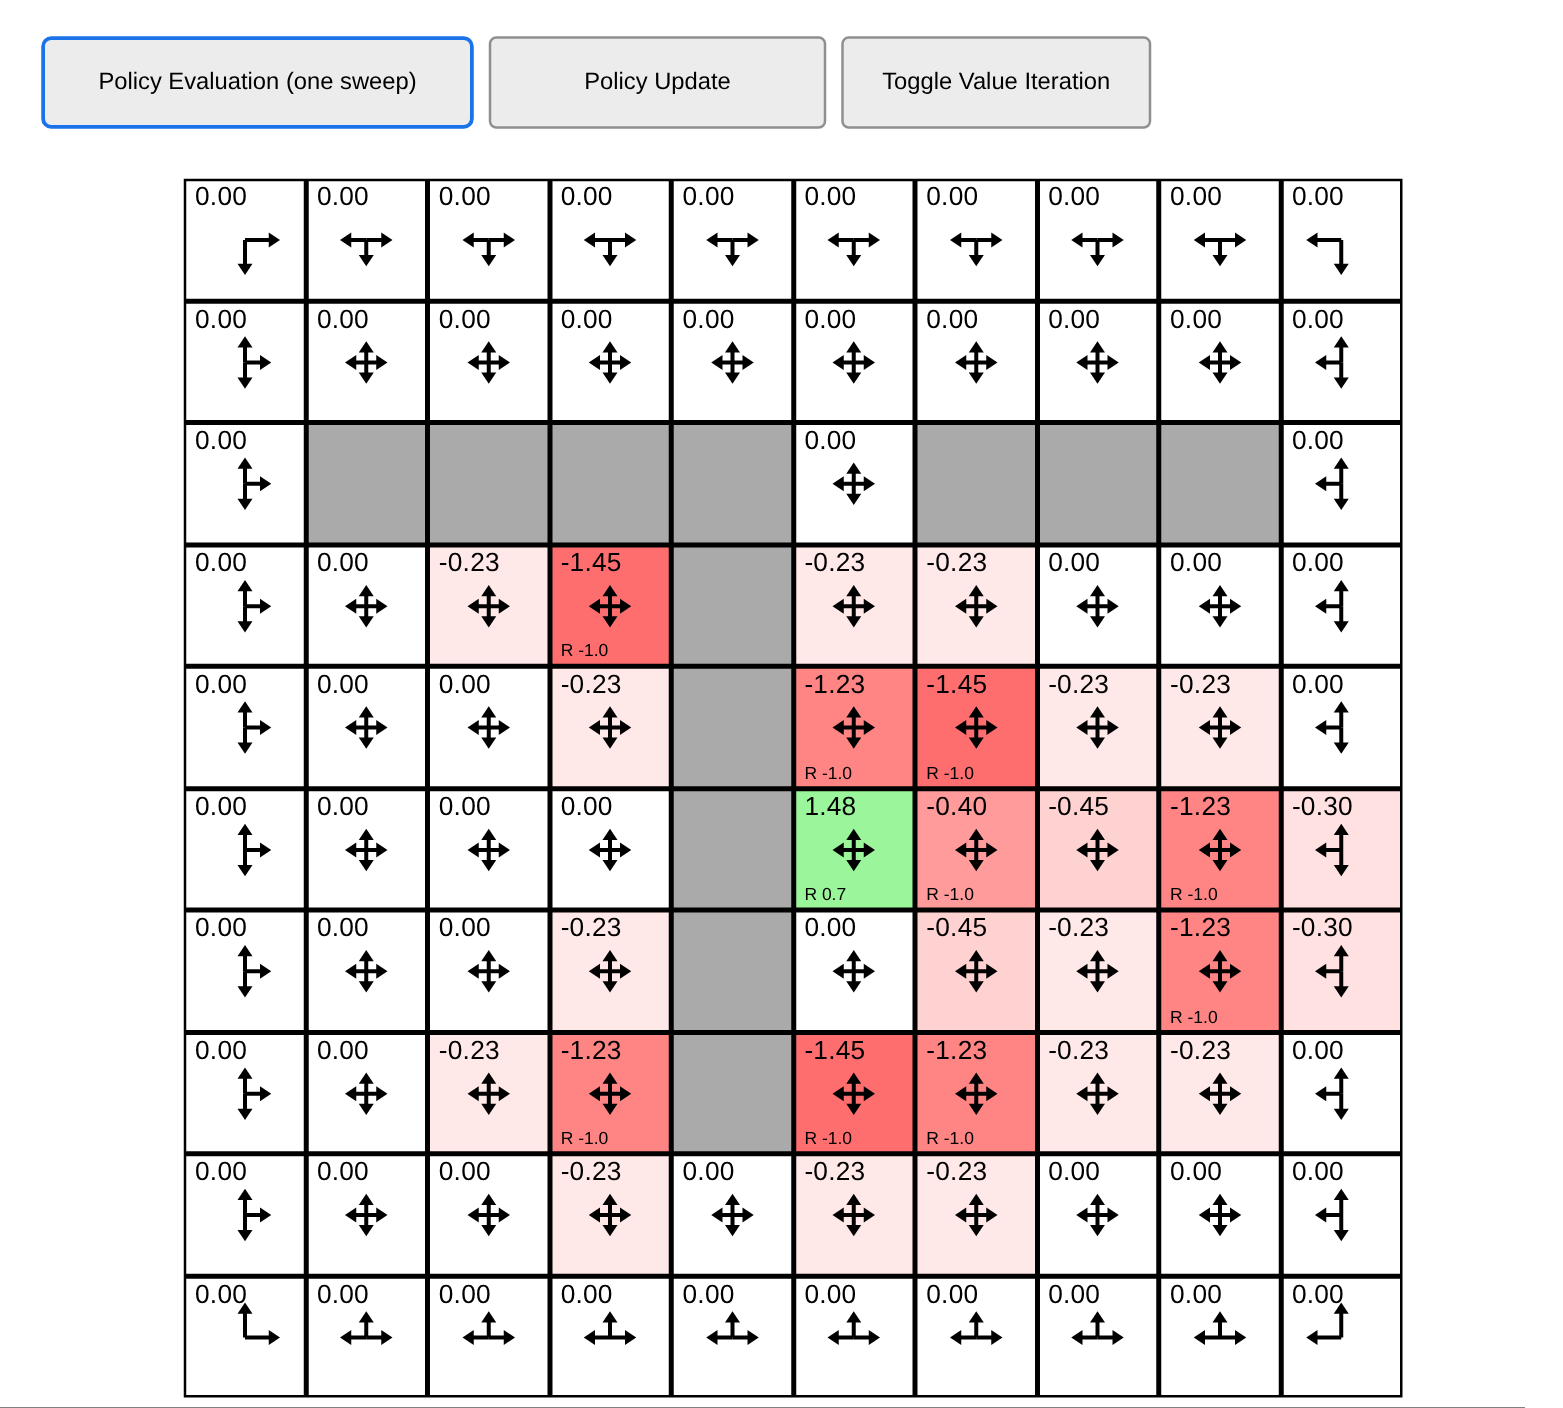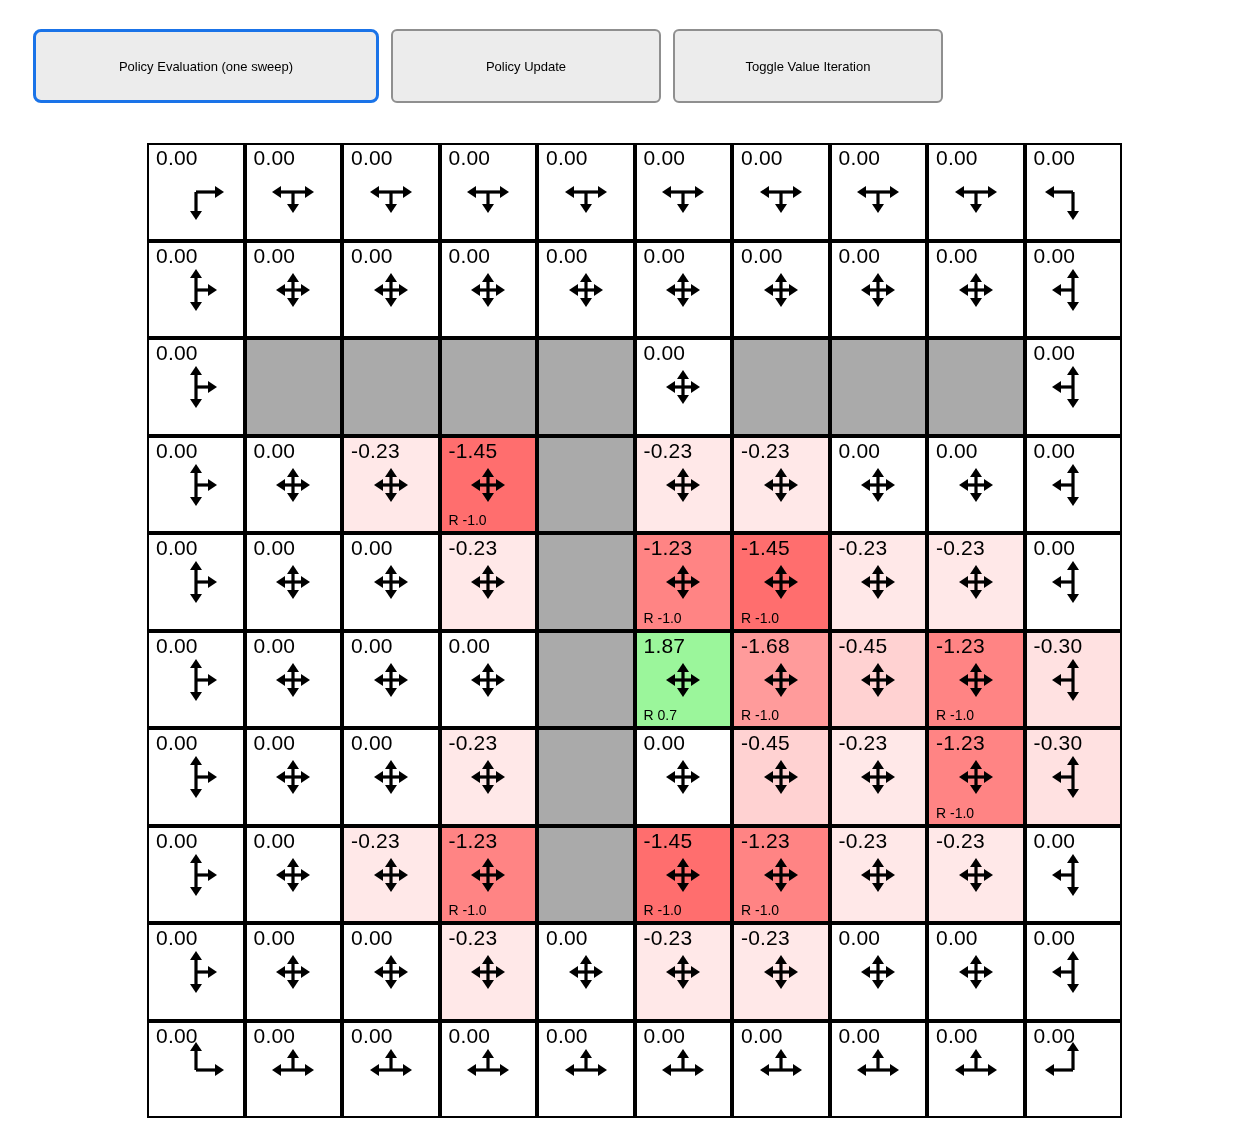--- a/index.html
+++ b/index.html
@@ -14,32 +14,32 @@
   .toolbar {
     position: absolute; left: 33px; top: 29px;
     display: flex; gap: 12px; align-items: stretch;
   }
   .btn {
     height: 74px;
     background: #ececec;
     border: 2px solid #8f8f8f;
     border-radius: 6px;
     font-family: "Liberation Sans", sans-serif;
-    font-size: 13px;
+    font-size: 19px;
     color: #000;
     cursor: pointer;
     padding: 0 10px;
   }
   .btn.active {
     border: 3px solid #1a73e8;
     border-radius: 8px;
   }
   .btn:nth-child(1) { width: 346px; }
   .btn:nth-child(2) { width: 270px; }
-  .btn:nth-child(3) { width: 270px; }
+  .btn:nth-child(3) { width: 248px; }
   .btn:nth-child(4) { width: 272px; }
 
   .grid {
     position: absolute; left: 147px; top: 143px;
     display: grid;
     grid-template-columns: repeat(10, 93.5px);
     grid-auto-rows: 93.5px;
     gap: 4px;
     padding: 2px;
     background: #000;
@@ -621,35 +621,35 @@
         <line x1="0" y1="0" x2="0" y2="10" stroke="#000" stroke-width="3.2"></line>
         <polygon points="0,17 -6,8 6,8" fill="#000"></polygon>
         <line x1="0" y1="0" x2="-10" y2="0" stroke="#000" stroke-width="3.2"></line>
         <polygon points="-17,0 -8,-6 -8,6" fill="#000"></polygon>
         <line x1="0" y1="0" x2="10" y2="0" stroke="#000" stroke-width="3.2"></line>
         <polygon points="17,0 8,6 8,-6" fill="#000"></polygon>
       </svg>
     </div>
     <div class="cell" style="background: rgb(170, 170, 170);"></div>
     <div class="cell" style="background: rgb(155, 246, 155);">
-      <div class="val">1.87</div>
+      <div class="val">1.48</div>
       <svg width="64" height="64" viewBox="-32 -32 64 64" class="arrows">
         <line x1="0" y1="0" x2="0" y2="-10" stroke="#000" stroke-width="3.2"></line>
         <polygon points="0,-17 6,-8 -6,-8" fill="#000"></polygon>
         <line x1="0" y1="0" x2="0" y2="10" stroke="#000" stroke-width="3.2"></line>
         <polygon points="0,17 -6,8 6,8" fill="#000"></polygon>
         <line x1="0" y1="0" x2="-10" y2="0" stroke="#000" stroke-width="3.2"></line>
         <polygon points="-17,0 -8,-6 -8,6" fill="#000"></polygon>
         <line x1="0" y1="0" x2="10" y2="0" stroke="#000" stroke-width="3.2"></line>
         <polygon points="17,0 8,6 8,-6" fill="#000"></polygon>
       </svg>
       <div class="reward">R 0.7</div>
     </div>
     <div class="cell" style="background: rgb(255, 155, 155);">
-      <div class="val">-1.68</div>
+      <div class="val">-0.40</div>
       <svg width="64" height="64" viewBox="-32 -32 64 64" class="arrows">
         <line x1="0" y1="0" x2="0" y2="-10" stroke="#000" stroke-width="3.2"></line>
         <polygon points="0,-17 6,-8 -6,-8" fill="#000"></polygon>
         <line x1="0" y1="0" x2="0" y2="10" stroke="#000" stroke-width="3.2"></line>
         <polygon points="0,17 -6,8 6,8" fill="#000"></polygon>
         <line x1="0" y1="0" x2="-10" y2="0" stroke="#000" stroke-width="3.2"></line>
         <polygon points="-17,0 -8,-6 -8,6" fill="#000"></polygon>
         <line x1="0" y1="0" x2="10" y2="0" stroke="#000" stroke-width="3.2"></line>
         <polygon points="17,0 8,6 8,-6" fill="#000"></polygon>
       </svg>

